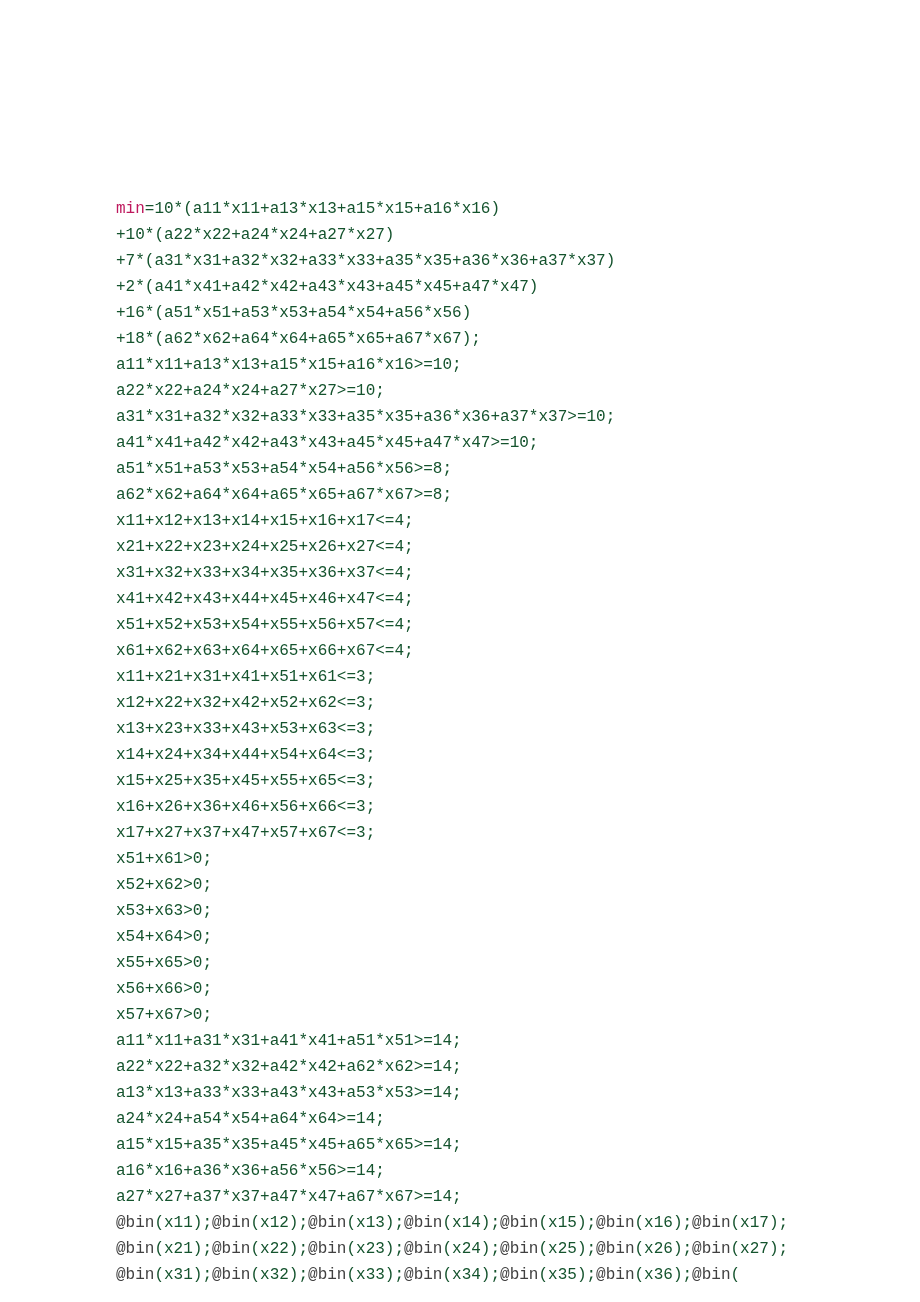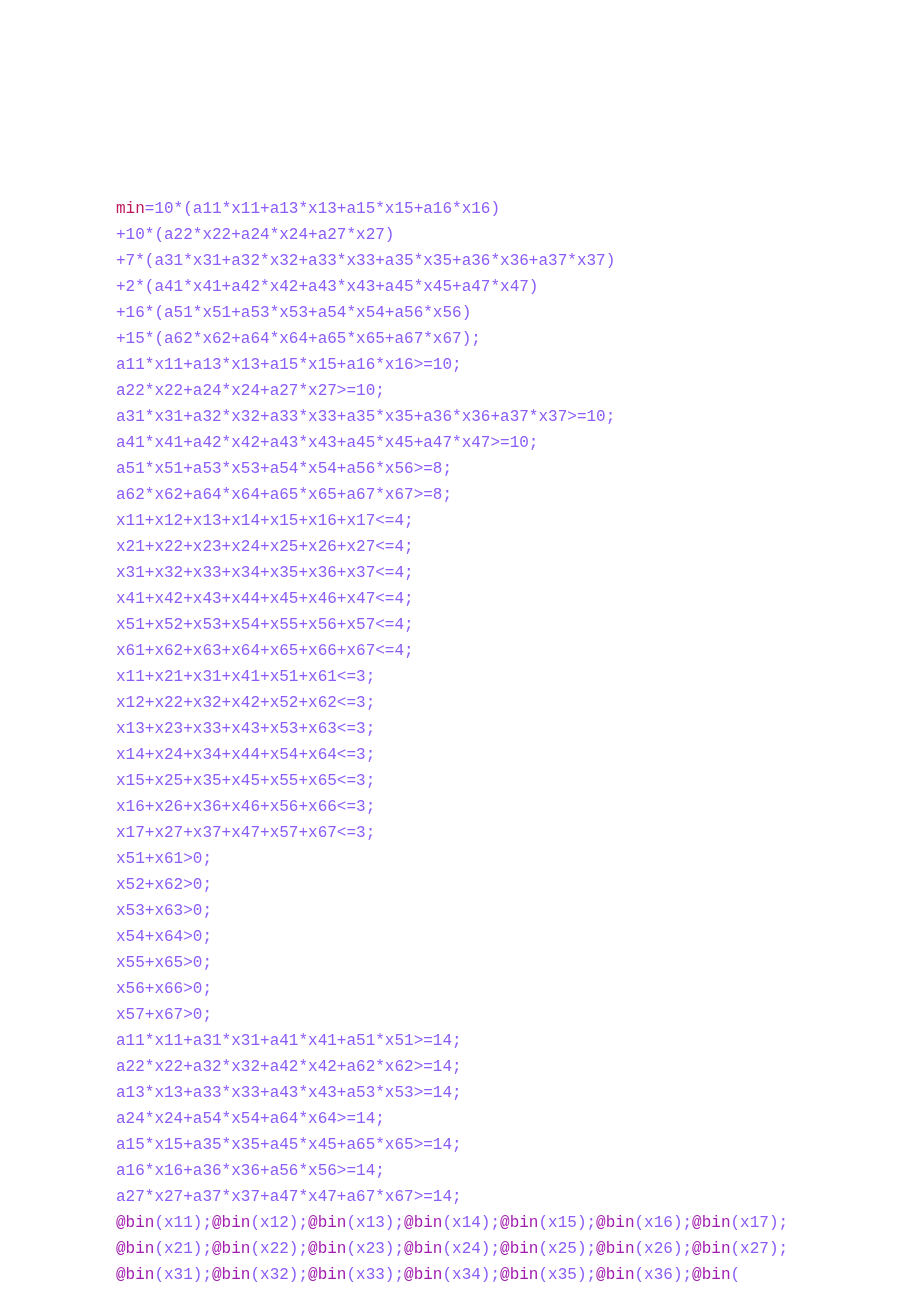--- a/index.html
+++ b/index.html
@@ -10,33 +10,33 @@
   body {
     padding: 118px 116px;
     font-family: Consolas, "Courier New", monospace;
     font-size: 16px;
     line-height: 26px;
     color: #000;
     white-space: pre-wrap;
     word-break: break-all;
   }
   .kw { color: #be185d; }
-  .fn { color: #a21caf; }
-  .txt { color: #8b5cf6; }
+  .fn { color: #404040; }
+  .txt { color: #14532d; }
 </style>
 </head>
 <body>
 
 
 <div id="code"><span class="kw">min</span><span class="txt">=10*(a11*x11+a13*x13+a15*x15+a16*x16)</span>
 <span class="txt">+10*(a22*x22+a24*x24+a27*x27)</span>
 <span class="txt">+7*(a31*x31+a32*x32+a33*x33+a35*x35+a36*x36+a37*x37)</span>
 <span class="txt">+2*(a41*x41+a42*x42+a43*x43+a45*x45+a47*x47)</span>
 <span class="txt">+16*(a51*x51+a53*x53+a54*x54+a56*x56)</span>
-<span class="txt">+15*(a62*x62+a64*x64+a65*x65+a67*x67);</span>
+<span class="txt">+18*(a62*x62+a64*x64+a65*x65+a67*x67);</span>
 <span class="txt">a11*x11+a13*x13+a15*x15+a16*x16&gt;=10;</span>
 <span class="txt">a22*x22+a24*x24+a27*x27&gt;=10;</span>
 <span class="txt">a31*x31+a32*x32+a33*x33+a35*x35+a36*x36+a37*x37&gt;=10;</span>
 <span class="txt">a41*x41+a42*x42+a43*x43+a45*x45+a47*x47&gt;=10;</span>
 <span class="txt">a51*x51+a53*x53+a54*x54+a56*x56&gt;=8;</span>
 <span class="txt">a62*x62+a64*x64+a65*x65+a67*x67&gt;=8;</span>
 <span class="txt">x11+x12+x13+x14+x15+x16+x17&lt;=4;</span>
 <span class="txt">x21+x22+x23+x24+x25+x26+x27&lt;=4;</span>
 <span class="txt">x31+x32+x33+x34+x35+x36+x37&lt;=4;</span>
 <span class="txt">x41+x42+x43+x44+x45+x46+x47&lt;=4;</span>

